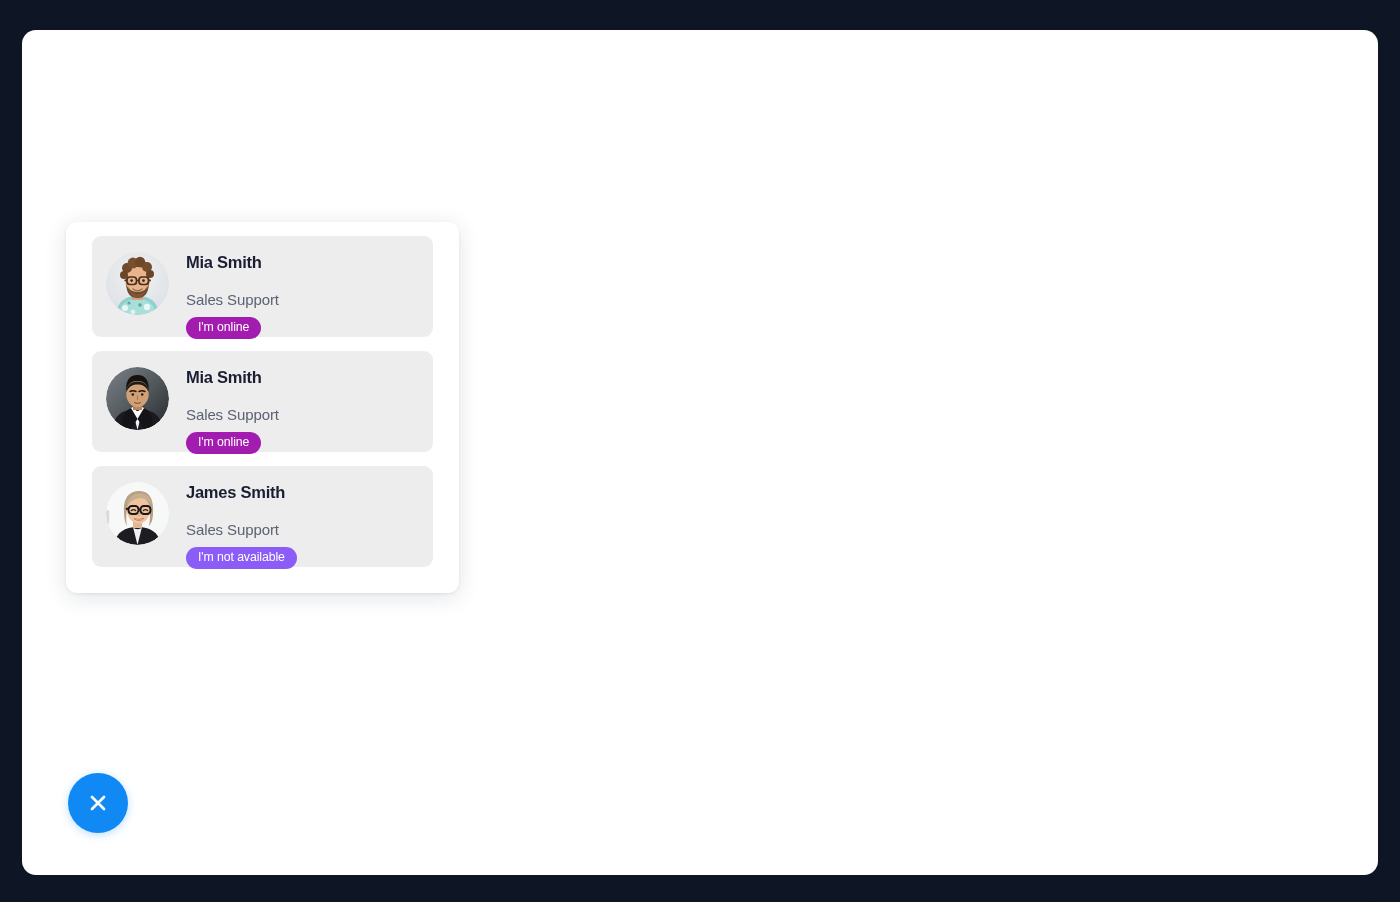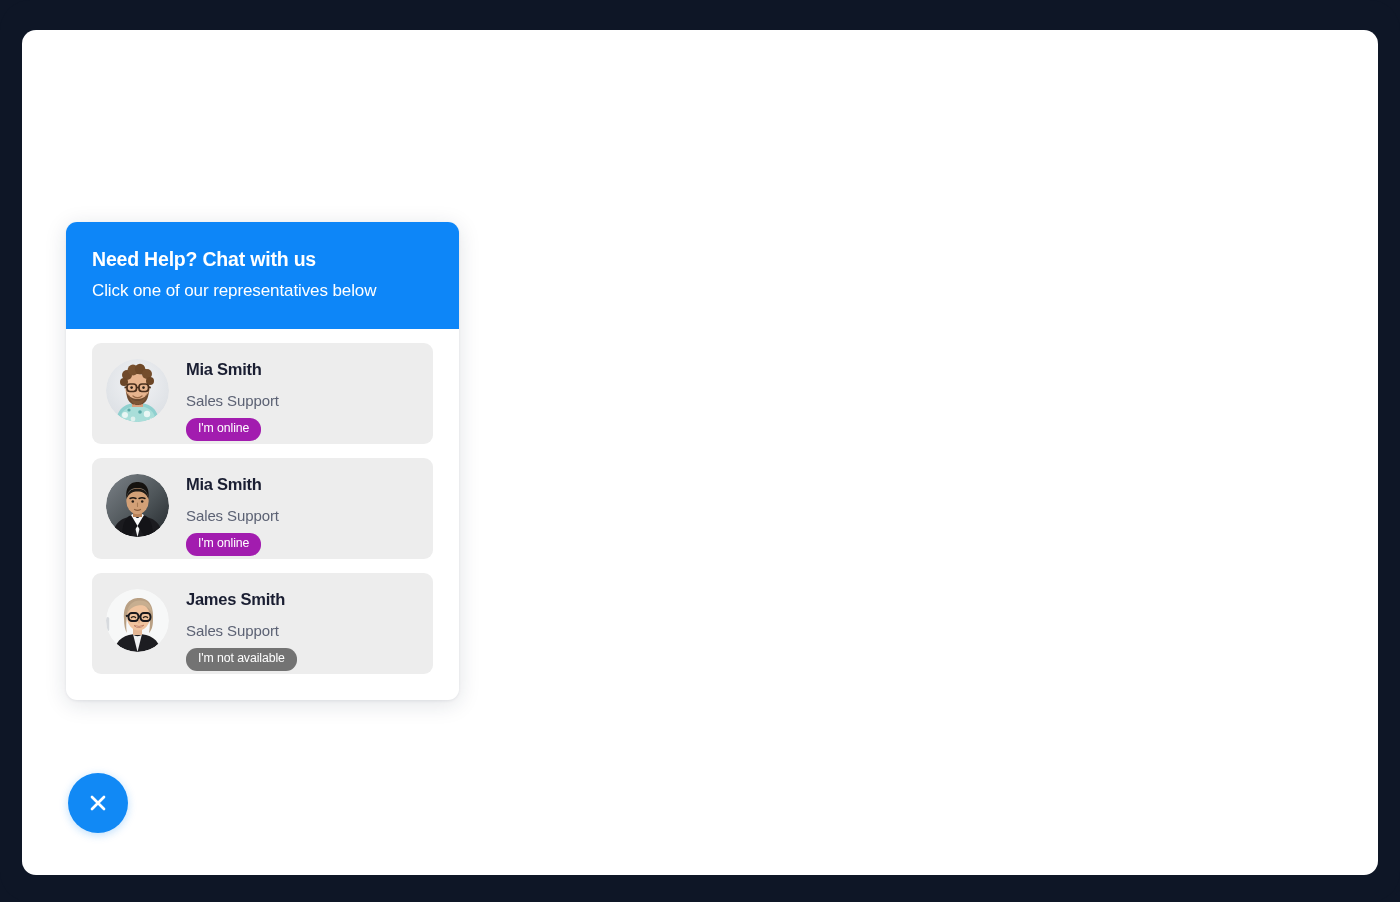--- a/index.html
+++ b/index.html
@@ -92,37 +92,37 @@
     font-size:16.5px;
     font-weight:bold;
     color:#1a1e32;
     letter-spacing:-0.25px;
     line-height:1.25;
   }
   .rep-role {
     font-size:15px;
     color:#5c6274;
     line-height:1.35;
-    margin-top:11px;
+    margin-top:17px;
     letter-spacing:-0.1px;
   }
   .rep-status {
     margin-top:7px;
     display:inline-block;
     align-self:flex-start;
     color:#ffffff;
     font-size:12.3px;
     font-weight:500;
     border-radius:11px;
     padding:4px 12px 5px 12px;
     line-height:1.1;
     letter-spacing:-0.1px;
   }
   .status-online { background:#a21caf; }
-  .status-away   { background:#737373; }
+  .status-away   { background:#8b5cf6; }
 
   
   #close-button {
     position:absolute;
     left:46px; top:743px;
     width:60px; height:60px;
     border-radius:50%;
     background:#1189f5;
     border:none;
     cursor:pointer;
@@ -134,24 +134,20 @@
   #close-button svg { display:block; }
 </style>
 </head>
 <body>
 
 <div id="device-frame">
   <div id="viewport">
 
     <div id="chat-widget">
 
-      <div id="widget-header">
-        <div id="widget-title">Need Help? Chat with us</div>
-        <div id="widget-subtitle">Click one of our representatives below</div>
-      </div>
 
       <div id="rep-list">
 
         <div class="rep-card">
           <div class="rep-avatar">
             <svg viewBox="0 0 63 63" xmlns="http://www.w3.org/2000/svg">
               <defs>
                 <radialGradient id="bg1" cx="50%" cy="38%" r="72%">
                   <stop offset="0%" stop-color="#f2f3f5"></stop>
                   <stop offset="100%" stop-color="#d9dde2"></stop>

